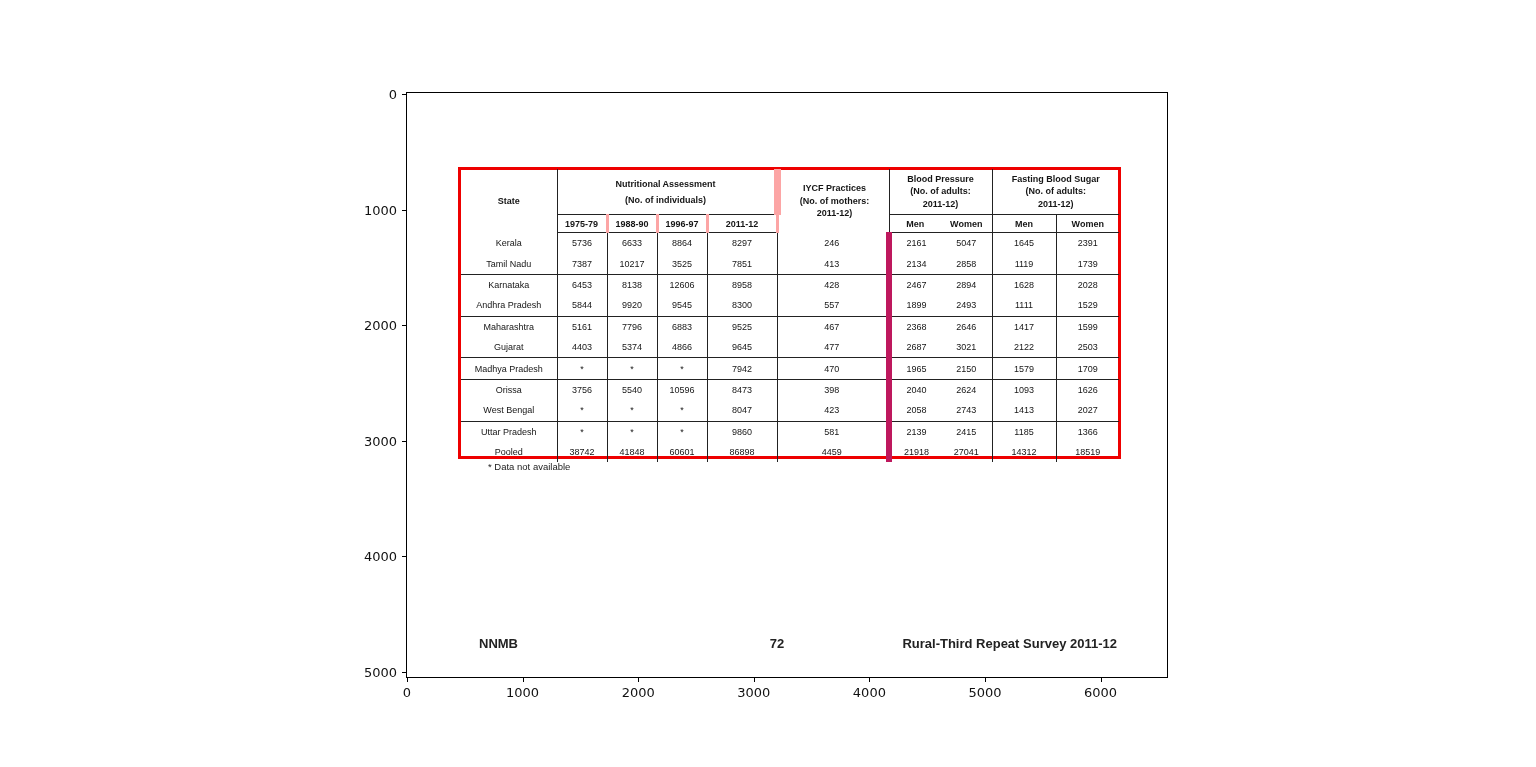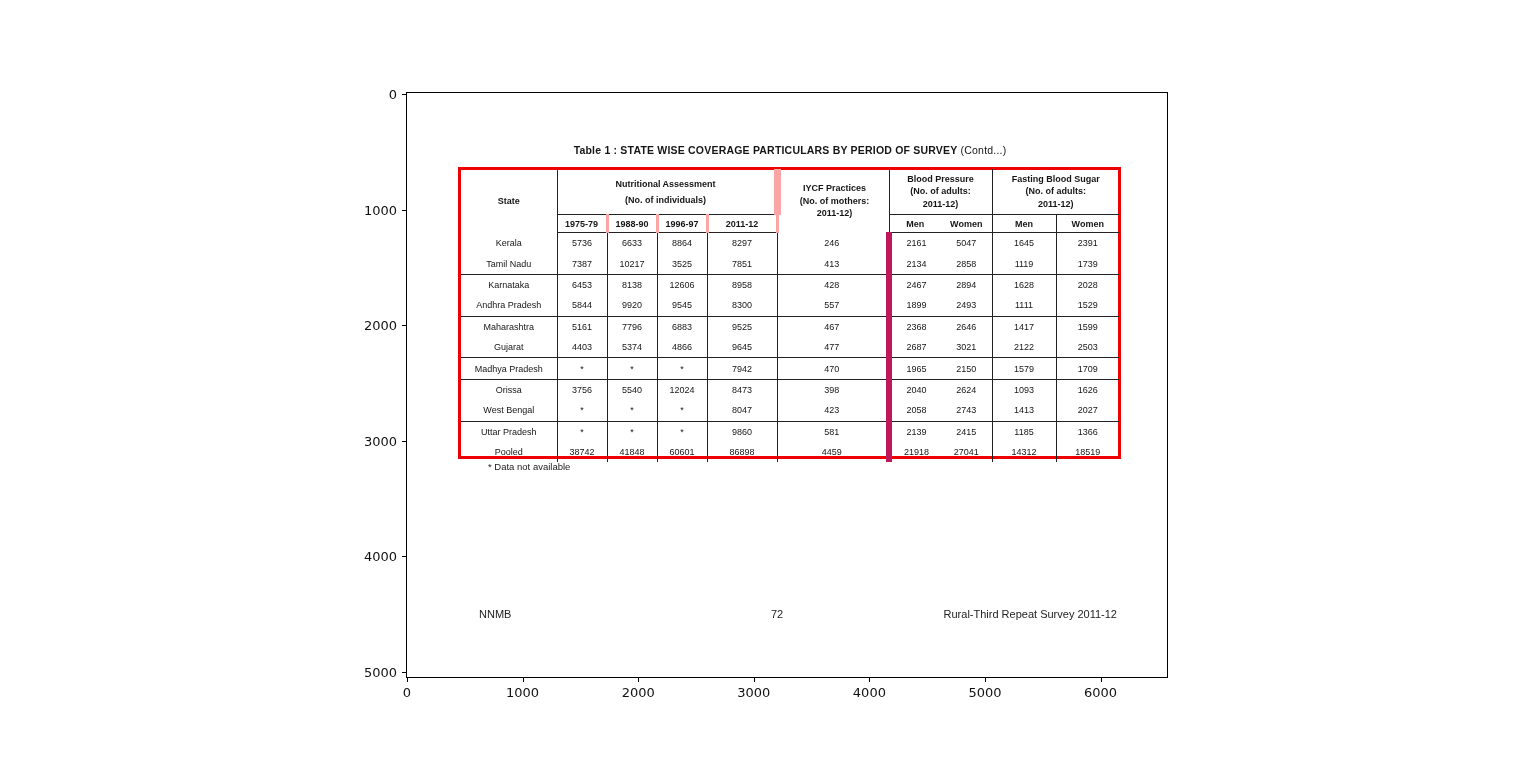--- a/index.html
+++ b/index.html
@@ -121,38 +121,36 @@
 
   #doc-note {
     position: absolute;
     left: 81px; top: 368px;
     font-size: 9.5px;
     color: #222;
     white-space: nowrap;
   }
   .doc-footer {
     position: absolute;
-    top: 515px;
-    font-size: 11px;
+    top: 543px;
+    font-size: 13px;
     color: #222;
     white-space: nowrap;
+    font-weight: bold;
   }
   #footer-left   { left: 72px; }
   #footer-center { left: 370px; transform: translateX(-50%); }
   #footer-right  { right: 50px; }
 </style>
 </head>
 <body>
 
 <div id="figure">
   <div id="axes">
 
-    <div id="doc-title">
-      <span class="t-main">Table 1 : STATE WISE COVERAGE PARTICULARS BY PERIOD OF SURVEY</span><span class="t-suffix"> (Contd...)</span>
-    </div>
 
     <div id="red-frame"></div>
 
     <table id="coverage-table">
       <colgroup>
         <col style="width:96px">
           <col style="width:50px">
           <col style="width:50px">
           <col style="width:50px">
           <col style="width:70px">
@@ -278,21 +276,21 @@
             <td class="col-iycf">470</td>
             <td class="col-bpm">1965</td>
             <td class="col-bpw">2150</td>
             <td class="col-fbsm">1579</td>
             <td class="col-fbsw">1709</td>
           </tr>
           <tr>
             <td class="col-state">Orissa</td>
             <td class="col-y1">3756</td>
             <td class="col-y2">5540</td>
-            <td class="col-y3">12024</td>
+            <td class="col-y3">10596</td>
             <td class="col-y4">8473</td>
             <td class="col-iycf">398</td>
             <td class="col-bpm">2040</td>
             <td class="col-bpw">2624</td>
             <td class="col-fbsm">1093</td>
             <td class="col-fbsw">1626</td>
           </tr>
           <tr class="group-end">
             <td class="col-state">West Bengal</td>
             <td class="col-y1">*</td>

